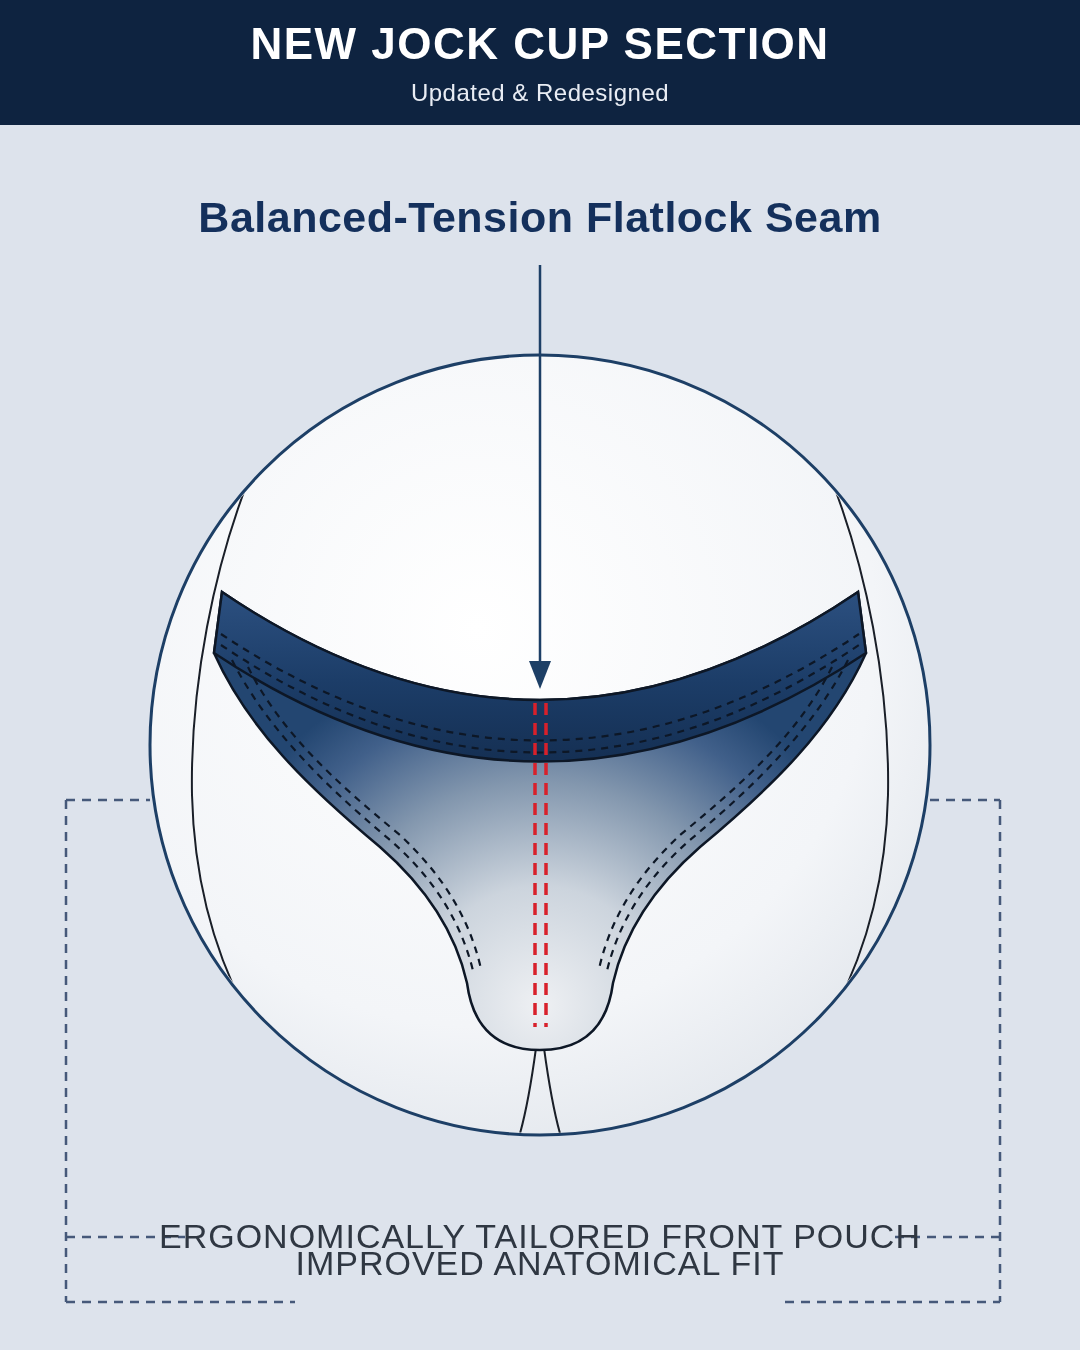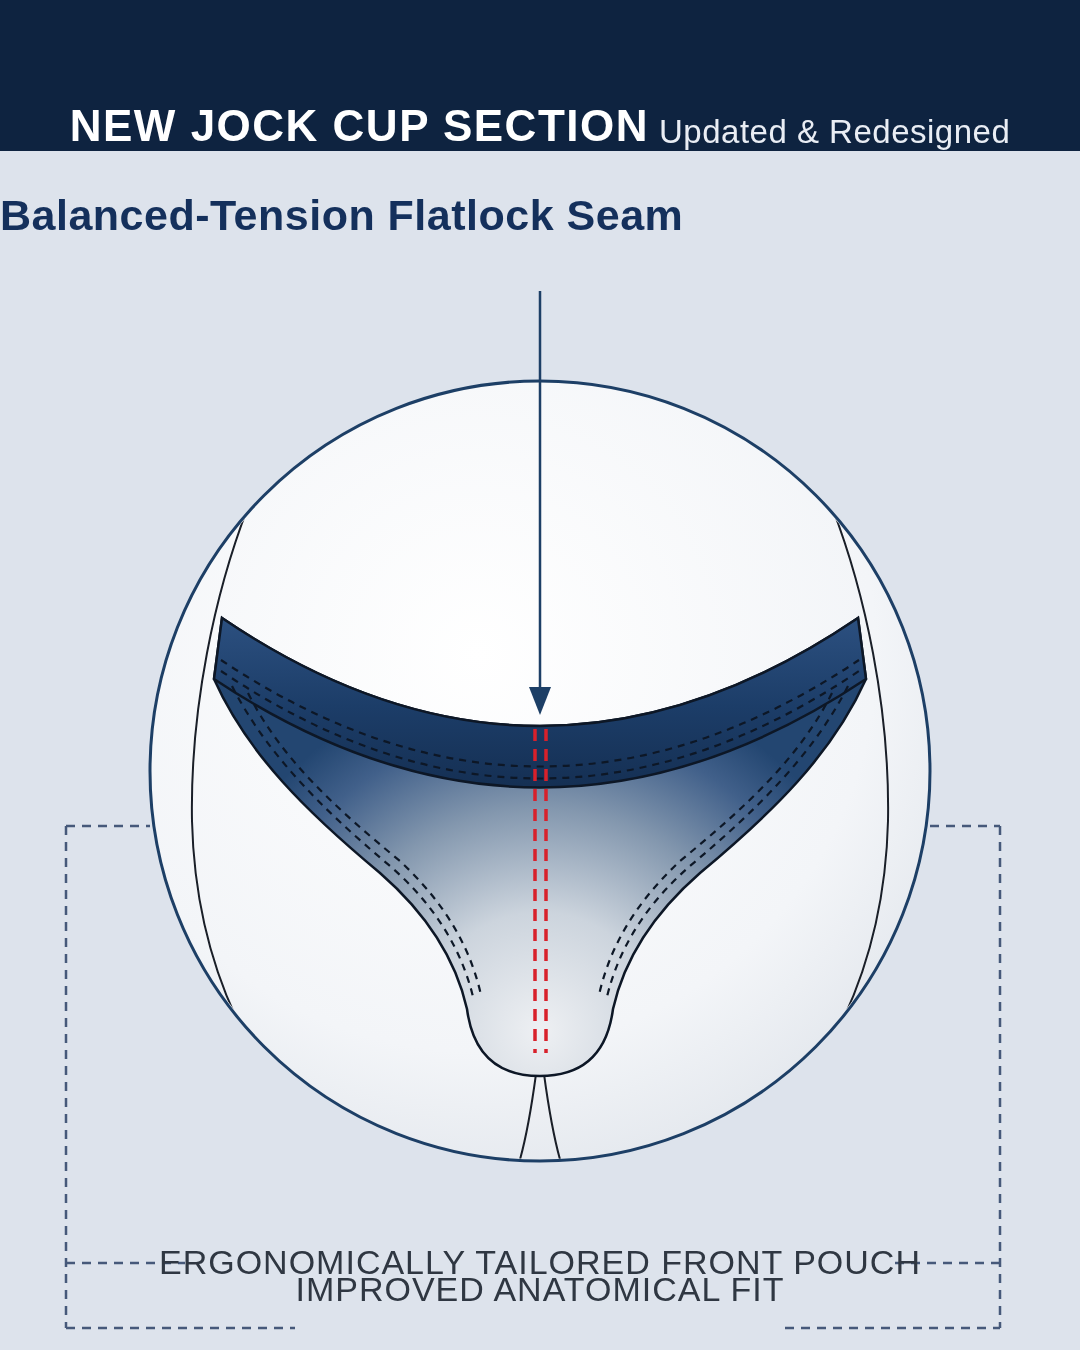--- a/index.html
+++ b/index.html
@@ -11,54 +11,54 @@
     height: 1350px;
     margin: 0 auto;
     background: #dde3ec;
     position: relative;
     overflow: hidden;
   }
 
   
   .header {
     width: 100%;
-    height: 151px;
+    height: 125px;
     background: #0e2340;
     display: flex;
-    flex-direction: row;
-    align-items: flex-end;
+    flex-direction: column;
+    align-items: center;
     justify-content: center;
     gap: 10px;
   }
   .header-title {
     color: #ffffff;
     font-size: 44px;
     font-weight: 700;
     letter-spacing: 1.5px;
   }
   .header-subtitle {
     color: #e9edf4;
-    font-size: 33px;
+    font-size: 24px;
     font-weight: 400;
     letter-spacing: 0.5px;
   }
 
   
   .canvas {
     position: relative;
     width: 1080px;
     height: 1225px;
     background: #dde3ec;
   }
   .diagram-title {
     position: absolute;
-    top: 40px;
+    top: 68px;
     left: 0;
     width: 100%;
-    text-align: left;
+    text-align: center;
     color: #14305c;
     font-size: 43px;
     font-weight: 700;
     letter-spacing: 0.5px;
   }
   .illustration {
     position: absolute;
     inset: 0;
   }
   .caption {

